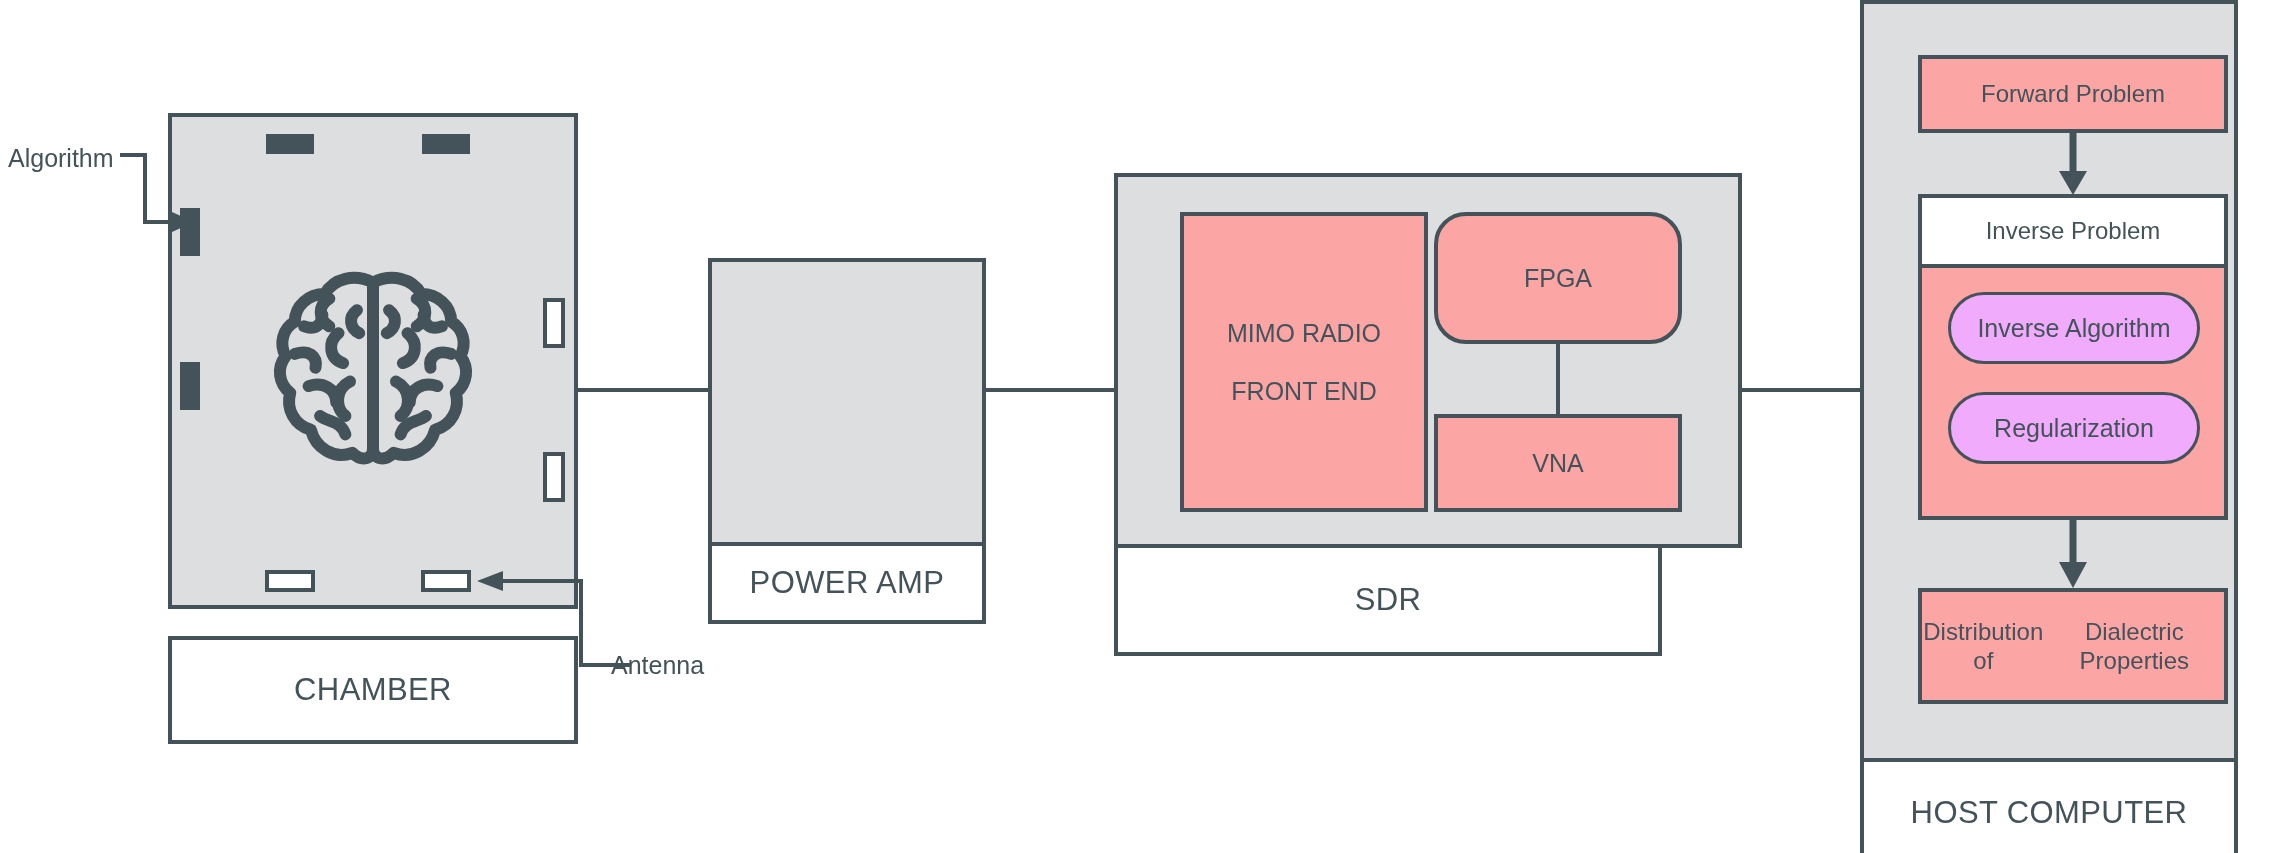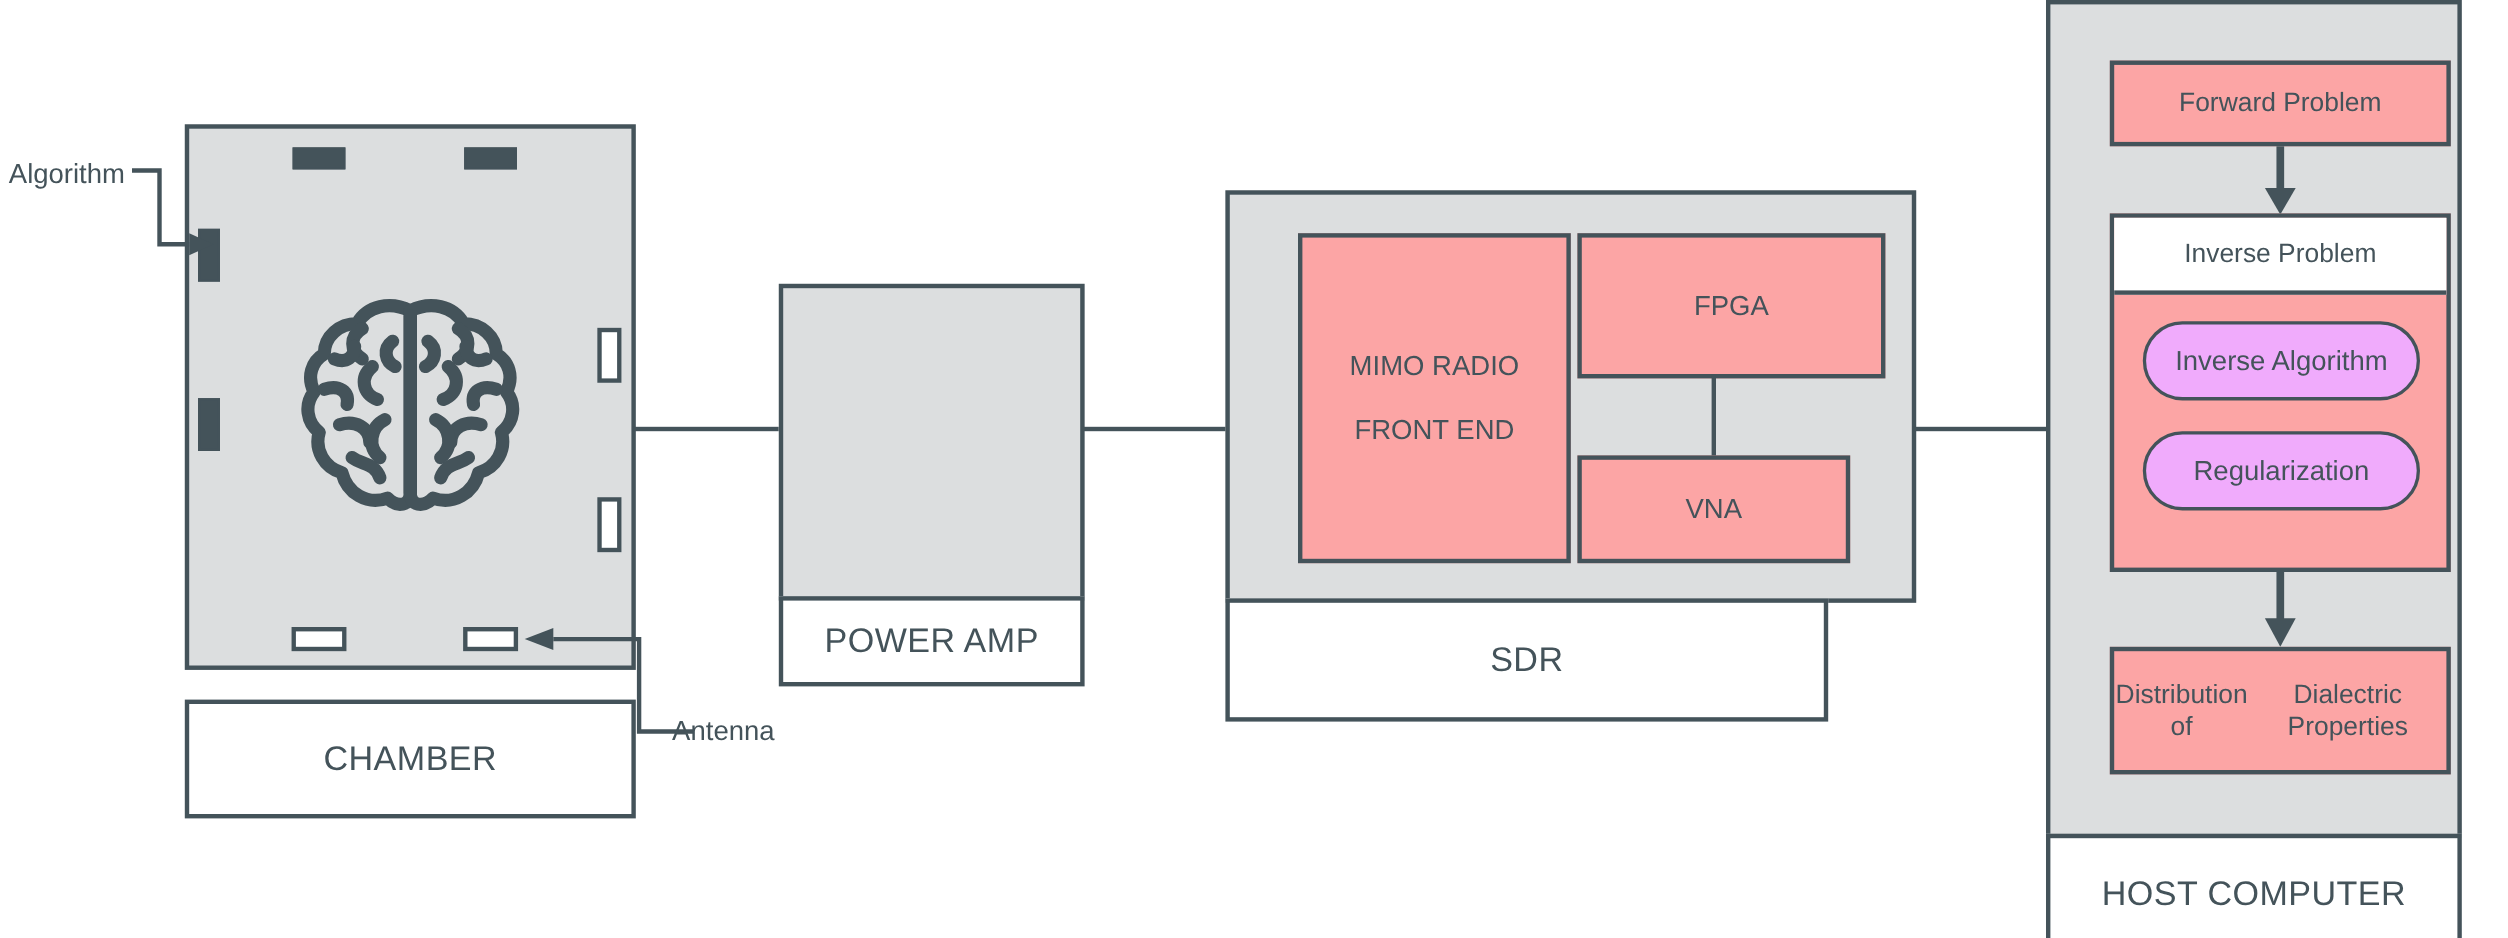--- a/index.html
+++ b/index.html
@@ -178,21 +178,21 @@
 
   <div class="abs hline" style="left:984px; top:388px; width:132px;"></div>
 
   <div class="abs panel-fill" style="left:1114px; top:173px; width:628px; height:375px;"></div>
 
   <div class="abs inner-white label-center cap-md" style="left:1180px; top:212px; width:248px; height:300px; flex-direction:column;gap:28px;">
     <span>MIMO RADIO</span>
     <span>FRONT END</span>
   </div>
 
-  <div class="abs inner-white label-center cap-md" style="left:1434px; top:212px; width:280px; height:132px;">
+  <div class="abs inner-white label-center cap-md" style="left:1434px; top:212px; width:248px; height:132px;border-radius:32px;">
     <span>FPGA</span>
   </div>
 
   <div class="abs vline" style="left:1556px; top:340px; height:78px;"></div>
 
   <div class="abs inner-white label-center cap-md" style="left:1434px; top:414px; width:248px; height:98px;">
     <span>VNA</span>
   </div>
 
   <div class="abs panel-white label-center cap-lg" style="left:1114px; top:544px; width:548px; height:112px;">

